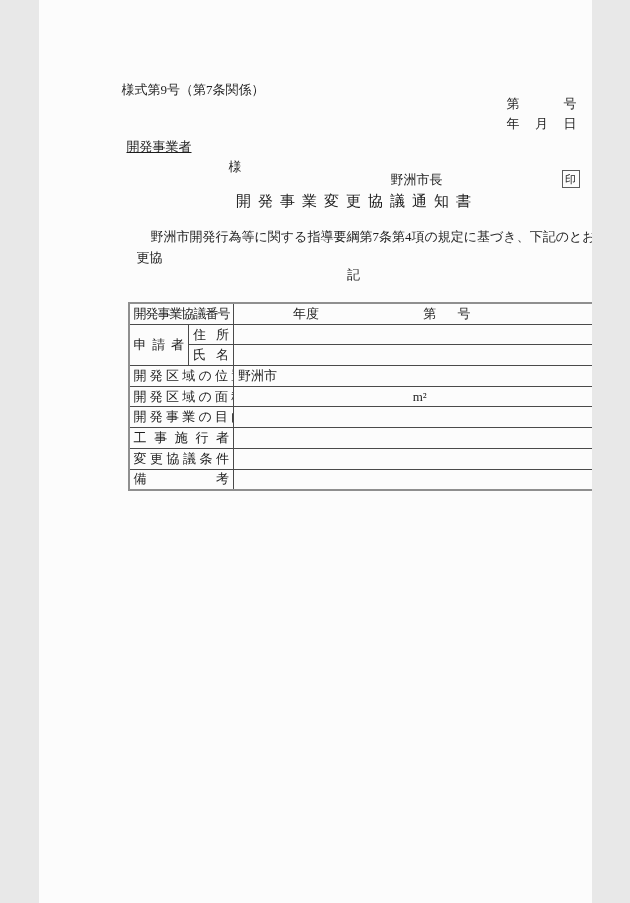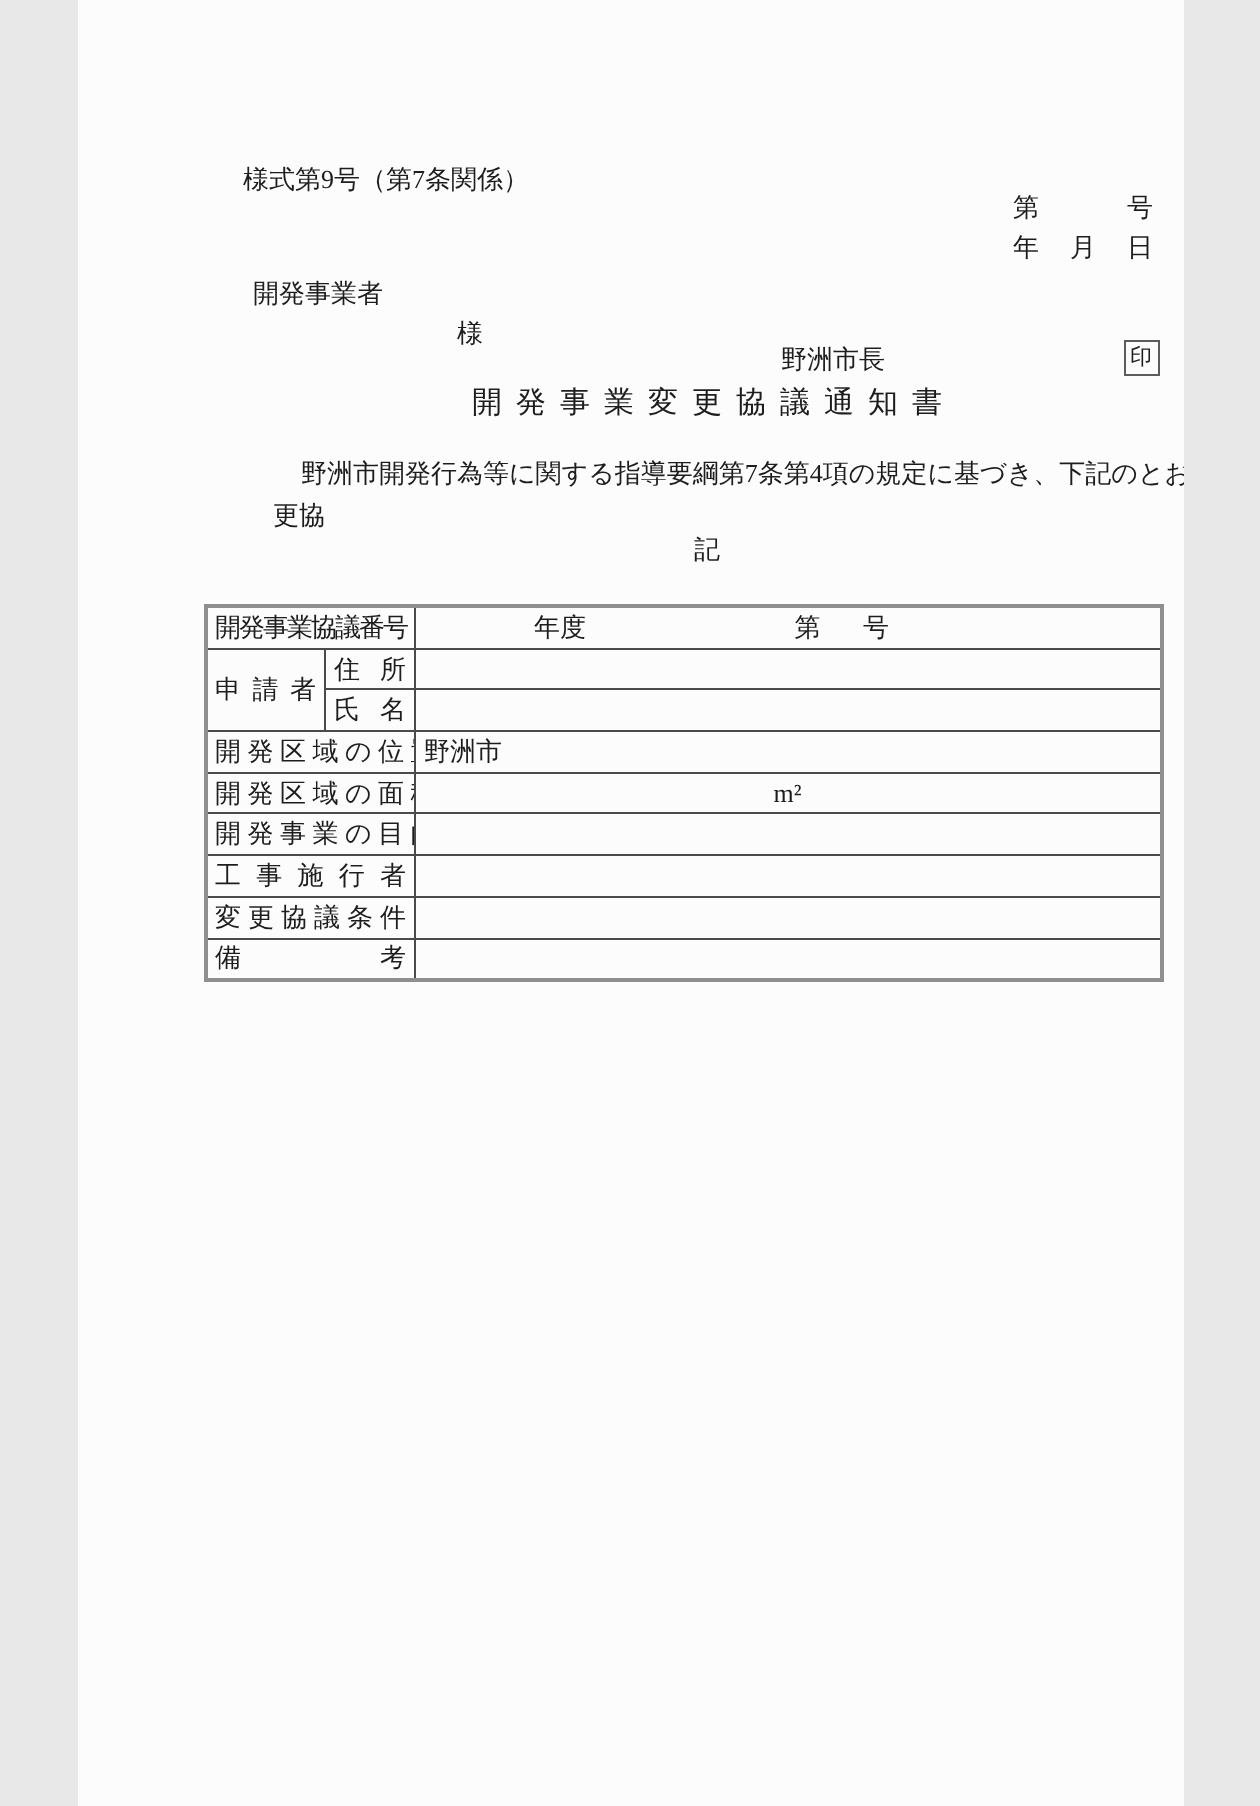--- a/index.html
+++ b/index.html
@@ -9,41 +9,41 @@
     font-family:"Liberation Serif","DejaVu Serif",serif;
     font-size:13px; overflow:hidden;
   }
   .abs { position:absolute; white-space:nowrap; }
 
   .form-number { left:83px; top:81px; }
 
   .ref-line  { left:468px; top:95px;  width:70px; display:flex; justify-content:space-between; }
   .date-line { left:468px; top:115px; width:70px; display:flex; justify-content:space-between; }
 
-  .addressee { left:88px;  top:138px; }
+  .addressee { left:88px;  top:138px;text-decoration:underline; }
   .honorific { left:190px; top:158px; }
   .sender    { left:352px; top:171px;text-align:center; }
 
   .seal {
     left:523px; top:170px; width:16px; height:16px;
     border:1px solid #5c5c5c; display:flex; align-items:center; justify-content:center;
     font-size:11px; line-height:1;
   }
 
   .doc-title {
     left:0; top:192px; width:630px; text-align:center;
     letter-spacing:7px; text-indent:7px; font-size:15px;
   }
 
   .body-text { left:73px; top:226px; width:488px; line-height:21px; white-space:normal;margin-left:25px; }
   .body-text .l1 { text-indent:14px; }
   .record-marker { left:0; top:266px; width:630px; text-align:center; }
 
   table.form {
-    position:absolute; left:63px; top:302px; width:478px;
+    position:absolute; left:89px; top:302px; width:478px;
     border-collapse:collapse; table-layout:fixed;
     border:2px solid #8f8f8f;
   }
   table.form th, table.form td {
     border:1px solid #4a4a4a; height:19.7px; padding:0 4px;
     font-weight:normal; font-size:13px; vertical-align:middle;
     overflow:hidden; white-space:nowrap;
   }
   th.lbl { text-align:justify; text-align-last:justify; }
   th.tight { letter-spacing:-1px; padding:0 3px; }

